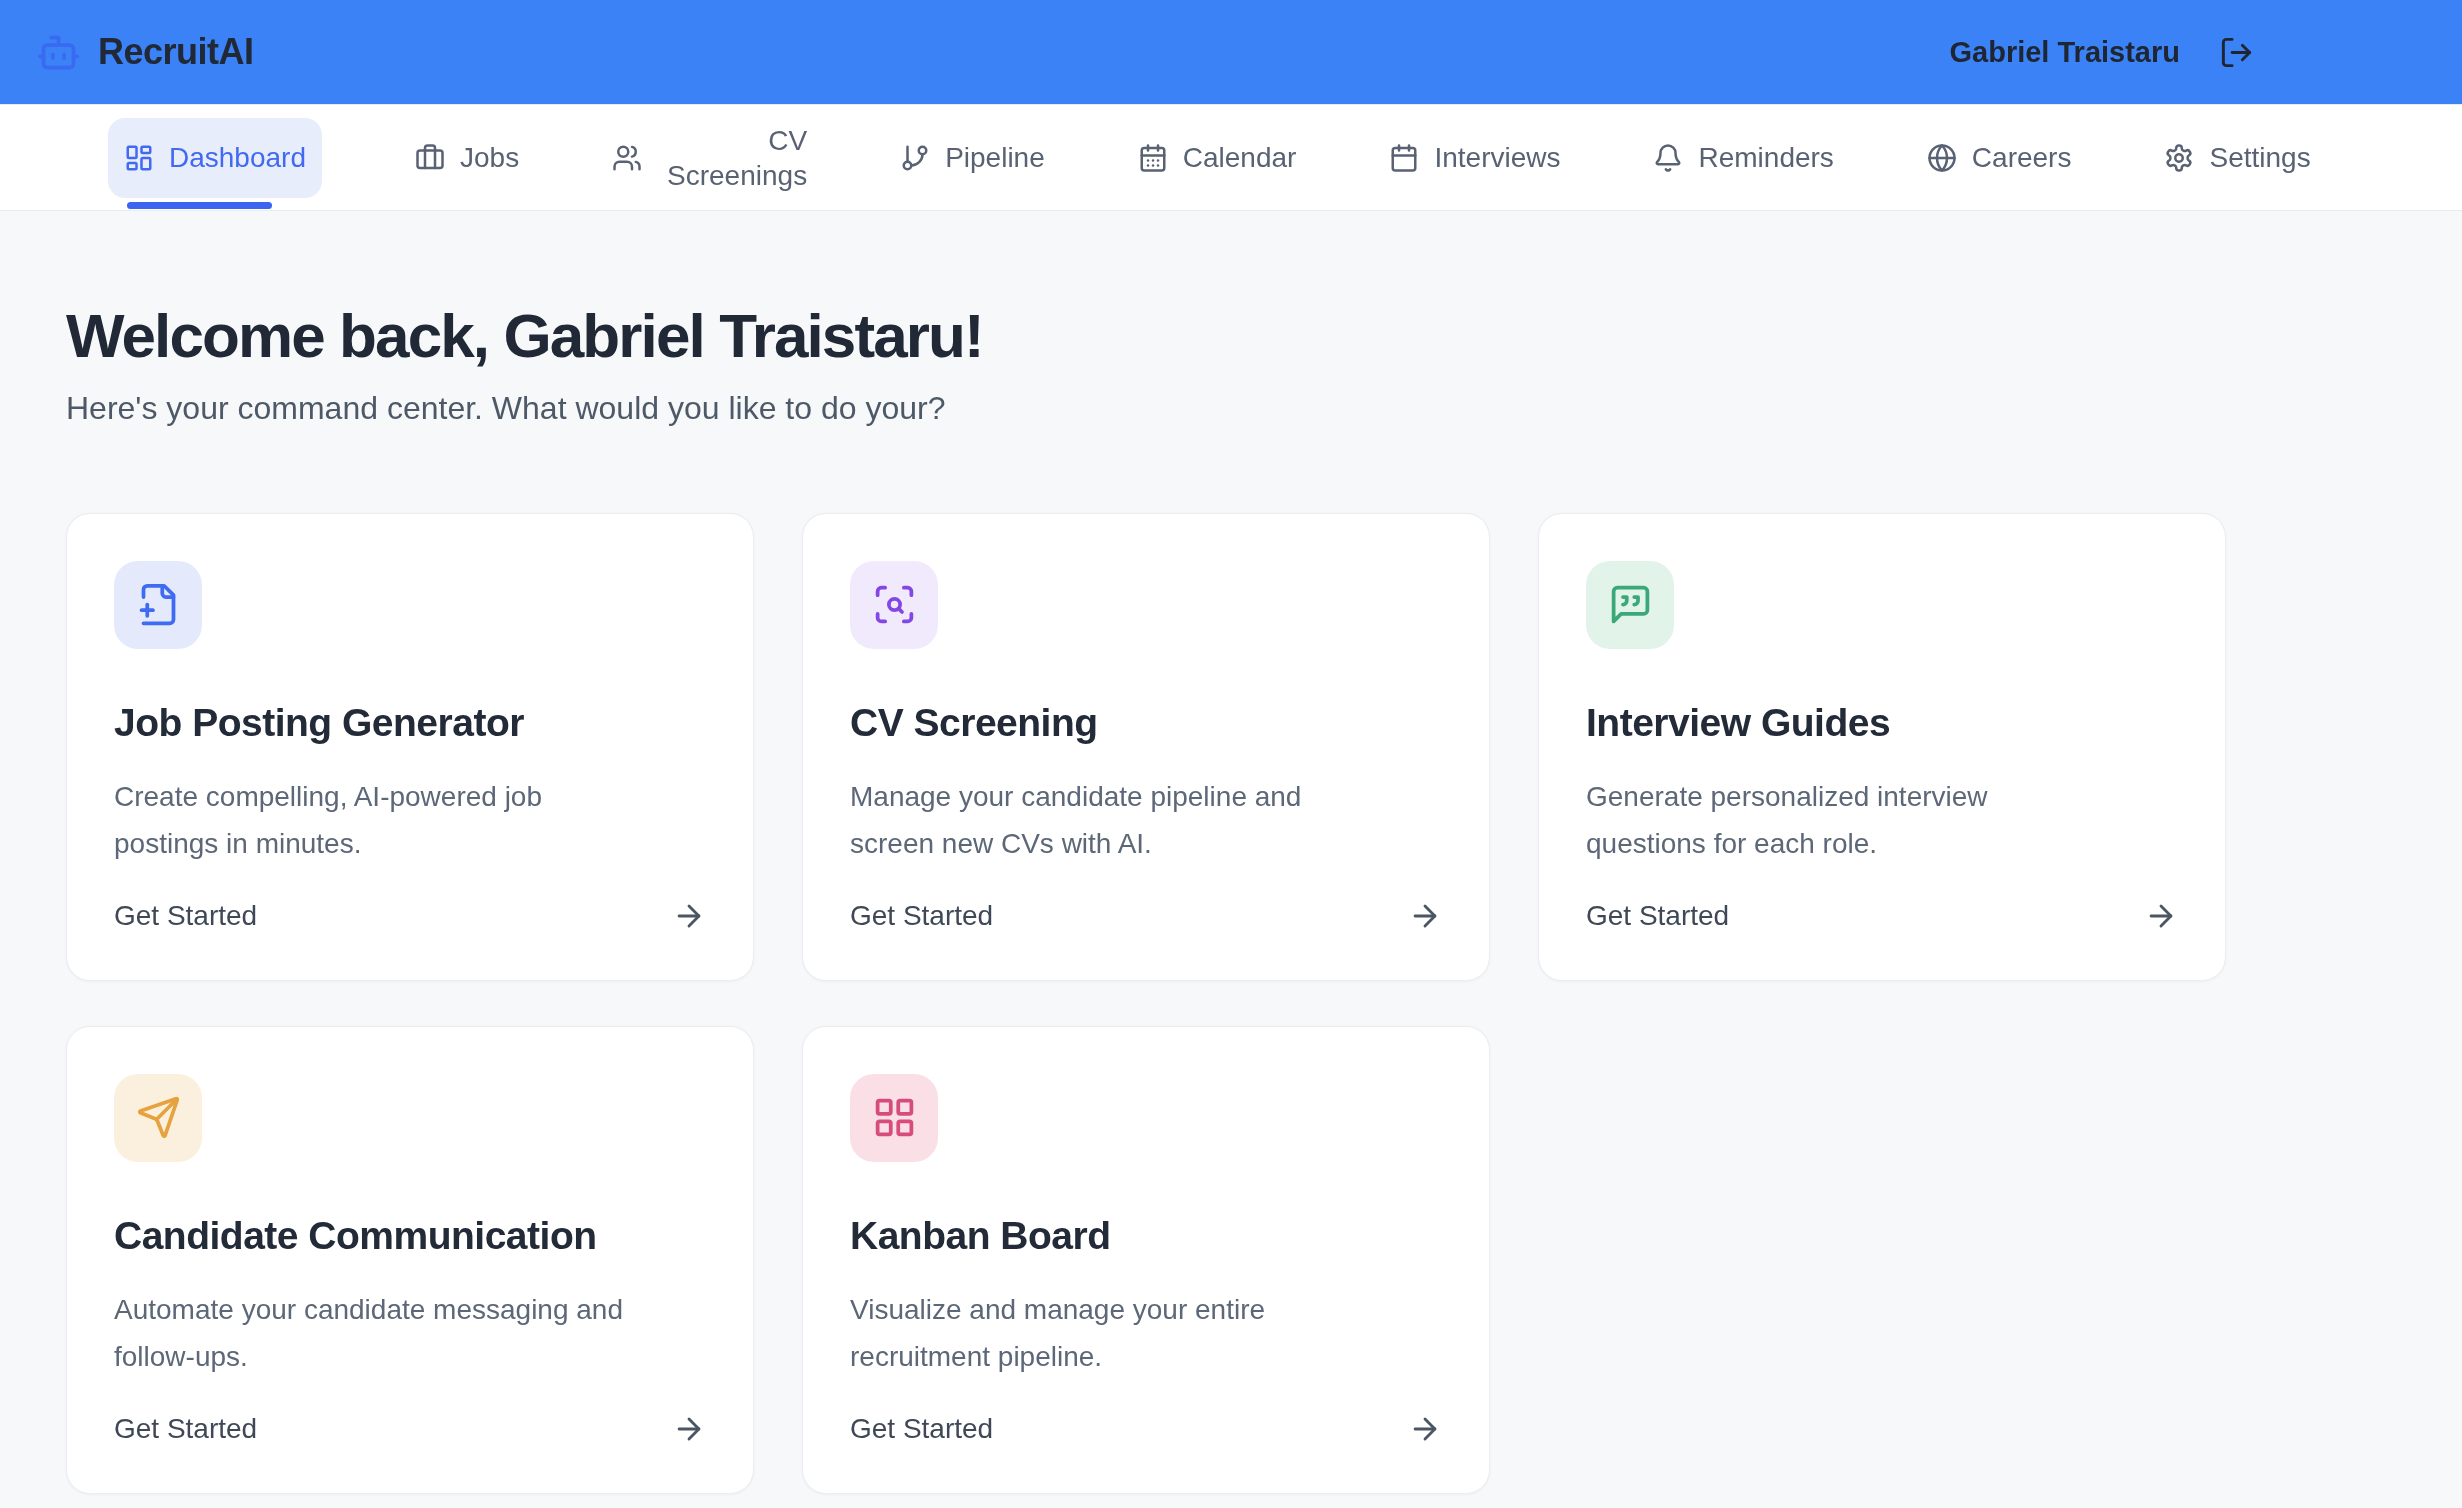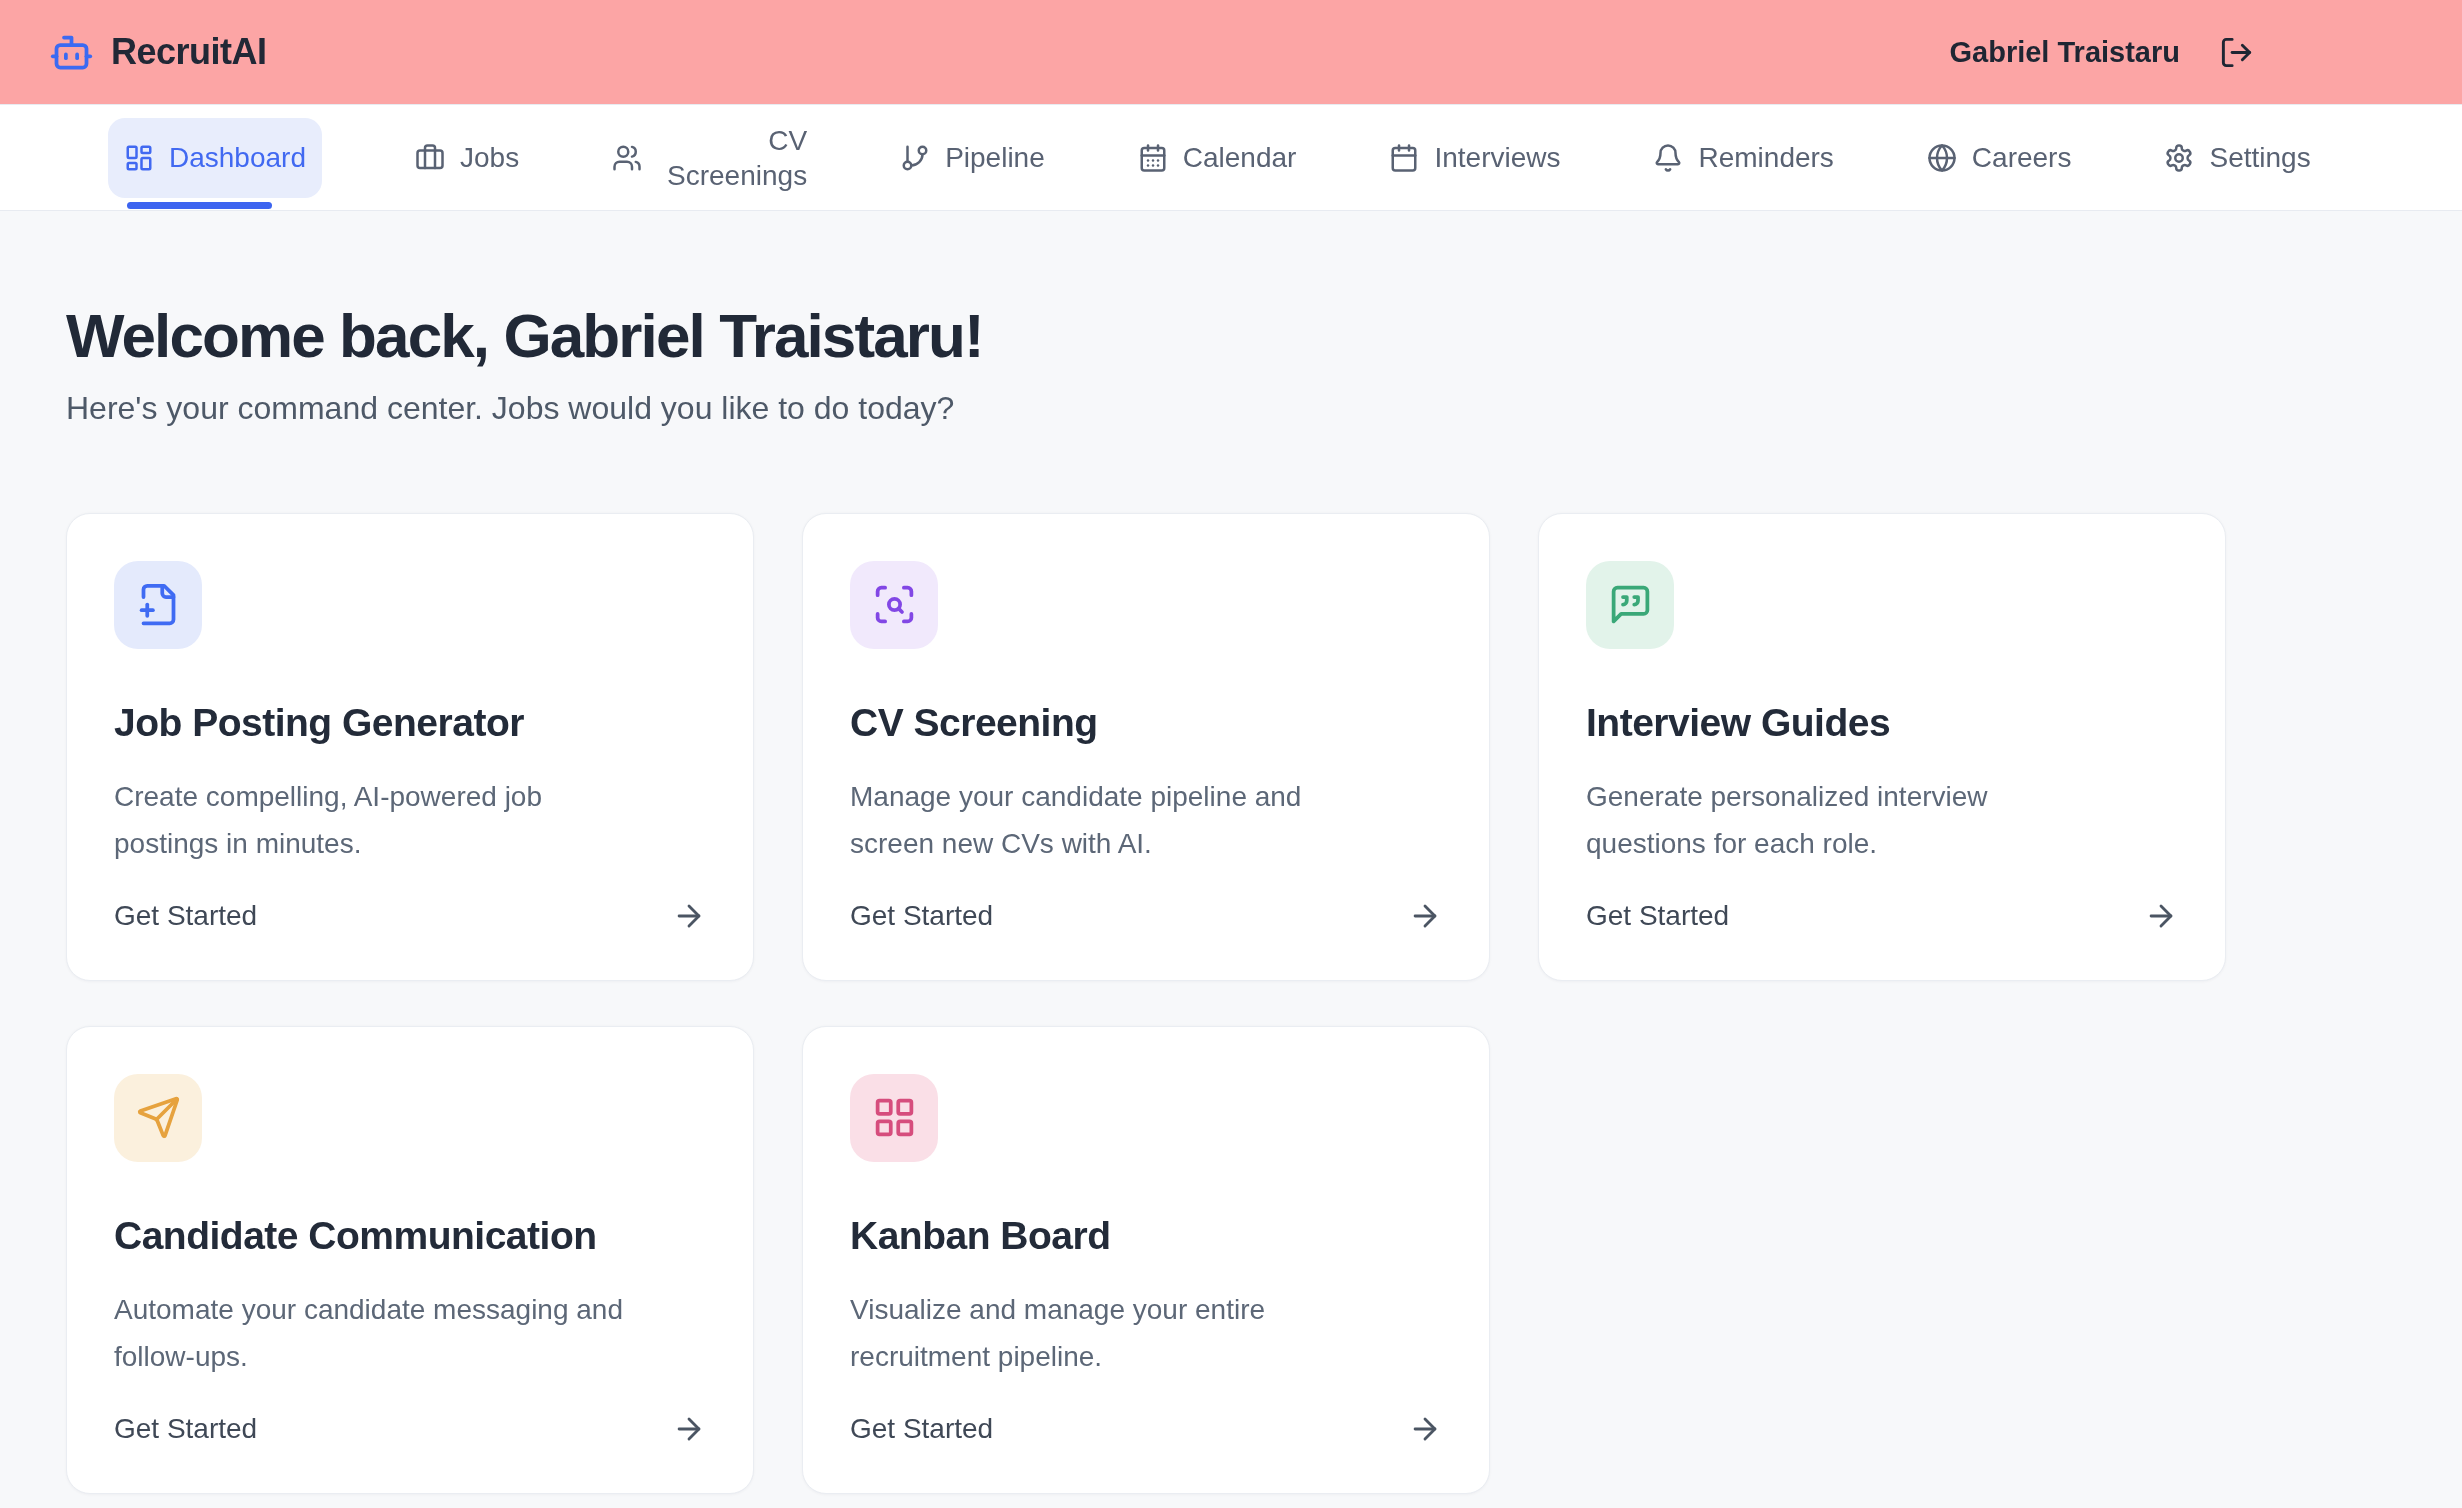--- a/index.html
+++ b/index.html
@@ -8,23 +8,23 @@
     font-family:"Liberation Sans", sans-serif;
     background:#f7f8fa;
     color:#222b39;
     overflow:hidden;
   }
   svg { display:block; }
 
   
   .topbar {
     height:104px;
-    background:#fca5a5;
+    background:#3b82f6;
     display:flex; align-items:center; justify-content:space-between;
-    padding:0 208px 0 49px;
+    padding:0 208px 0 36px;
   }
   .brand { display:flex; align-items:center; gap:17px; }
   .brand-icon { width:45px; height:45px; color:#3b6af2; }
   .brand-icon svg { width:100%; height:100%; }
   .brand-name { font-size:36px; font-weight:800; color:#212836; letter-spacing:-0.5px; }
   .user-area { display:flex; align-items:center; gap:39px; }
   .user-name { font-size:29px; font-weight:700; color:#1f2633; }
   .logout-btn { background:none; border:none; cursor:pointer; color:#1f2633; width:35px; height:35px; }
   .logout-btn svg { width:100%; height:100%; }
 
@@ -253,21 +253,21 @@
           <path d="M12.22 2h-.44a2 2 0 0 0-2 2v.18a2 2 0 0 1-1 1.73l-.43.25a2 2 0 0 1-2 0l-.15-.08a2 2 0 0 0-2.73.73l-.22.38a2 2 0 0 0 .73 2.73l.15.1a2 2 0 0 1 1 1.72v.51a2 2 0 0 1-1 1.74l-.15.09a2 2 0 0 0-.73 2.73l.22.38a2 2 0 0 0 2.73.73l.15-.08a2 2 0 0 1 2 0l.43.25a2 2 0 0 1 1 1.73V20a2 2 0 0 0 2 2h.44a2 2 0 0 0 2-2v-.18a2 2 0 0 1 1-1.73l.43-.25a2 2 0 0 1 2 0l.15.08a2 2 0 0 0 2.73-.73l.22-.39a2 2 0 0 0-.73-2.73l-.15-.08a2 2 0 0 1-1-1.74v-.5a2 2 0 0 1 1-1.74l.15-.09a2 2 0 0 0 .73-2.73l-.22-.38a2 2 0 0 0-2.73-.73l-.15.08a2 2 0 0 1-2 0l-.43-.25a2 2 0 0 1-1-1.73V4a2 2 0 0 0-2-2z"></path>
           <circle cx="12" cy="12" r="3"></circle>
         </svg>
     </span>
     <span class="tab-label">Settings</span>
   </button>
 </nav>
 
 <main class="main">
   <h1 class="welcome-title">Welcome back, Gabriel Traistaru!</h1>
-  <p class="welcome-subtitle">Here's your command center. Jobs would you like to do today?</p>
+  <p class="welcome-subtitle">Here's your command center. What would you like to do your?</p>
 
   <div class="cards-grid">
 
     <div class="card c1">
       <div class="tile">
         <svg viewBox="0 0 24 24" fill="none" stroke="currentColor" stroke-width="2" stroke-linecap="round" stroke-linejoin="round">
             <path d="M4 22h14a2 2 0 0 0 2-2V7l-5-5H6a2 2 0 0 0-2 2v4"></path>
             <path d="M14 2v4a2 2 0 0 0 2 2h4"></path>
             <path d="M3 15h6"></path>
             <path d="M6 12v6"></path>

